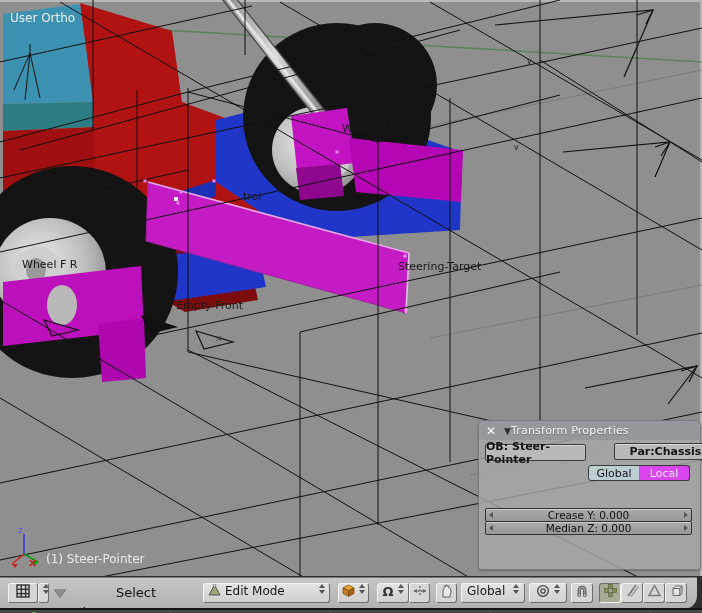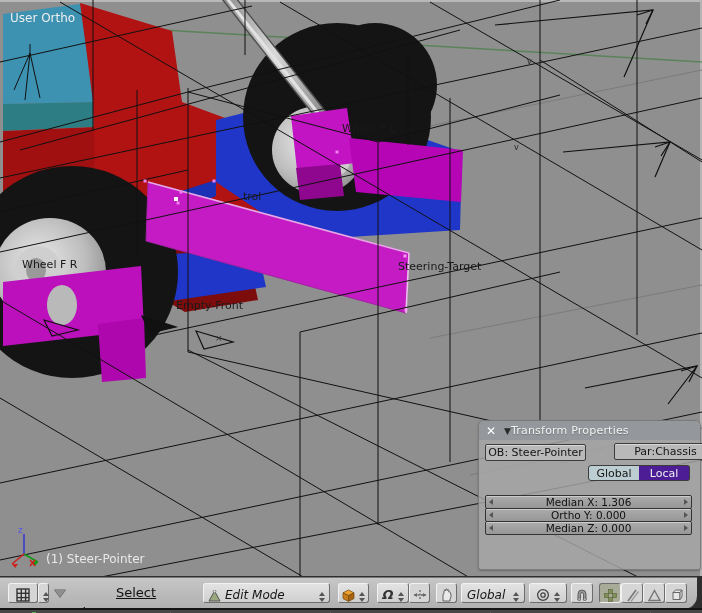--- a/index.html
+++ b/index.html
@@ -11,44 +11,44 @@
     background:rgba(167,167,167,0.82);border:1px solid rgba(90,90,90,.55);
     border-radius:6px 6px 3px 3px;box-shadow:0 1px 2px rgba(0,0,0,.25);}
   #panel-header{position:absolute;left:0;top:0;right:0;height:19px;
     background:rgba(148,152,156,0.95);border-radius:5px 5px 0 0;
     display:flex;align-items:center;color:#f2f2f2;font-size:11px;}
   #panel-close{margin-left:7px;font-weight:bold;font-size:12px;color:#fff;cursor:default;}
   #panel-collapse{margin-left:8px;font-size:9px;color:#2b2b2b;}
   #panel-title{letter-spacing:.2px;text-shadow:0 1px 1px rgba(0,0,0,.25);}
   .pfield{position:absolute;height:15px;background:#b9b9b9;border:1px solid #3c3c3c;
     border-radius:2px;font-size:11px;color:#141414;display:flex;align-items:center;
-    justify-content:center;box-shadow:inset 0 1px 0 rgba(255,255,255,.45);}
+    justify-content:center;box-shadow:inset 0 1px 0 rgba(255,255,255,.45);font-weight:bold;}
   #field-ob{left:6px;top:23px;width:99px;}
   #field-par{left:110px;top:22px;width:101px;margin-left:25px;}
   .pbtn{position:absolute;top:44px;height:14px;width:50px;border:1px solid #3c3c3c;
     font-size:11px;display:flex;align-items:center;justify-content:center;}
   #btn-global{left:109px;background:#bdced2;color:#151515;border-radius:3px 0 0 3px;}
-  #btn-local{left:160px;background:#4c1d95;color:#ecf0f2;border-radius:0 3px 3px 0;border-left:none;}
+  #btn-local{left:160px;background:#d946ef;color:#ecf0f2;border-radius:0 3px 3px 0;border-left:none;}
   .pslider{position:absolute;left:6px;width:205px;height:12px;
     background:linear-gradient(#ababab,#979797);border:1px solid #333;border-radius:2px;
     font-size:10.5px;color:#101010;display:flex;align-items:center;justify-content:center;
     box-shadow:inset 0 1px 0 rgba(255,255,255,.4);}
   #sl-mx{top:74px;} #sl-my{top:87px;} #sl-mz{top:100px;} #sl-cw{top:128px;}
   .sl-arrow{position:absolute;top:3px;width:0;height:0;border-top:3px solid transparent;
     border-bottom:3px solid transparent;}
   .sl-left{left:3px;border-right:4px solid #555;}
   .sl-right{right:3px;border-left:4px solid #555;}
   
   #hdr-under{position:absolute;left:0;top:576px;width:702px;height:32px;background:#2e2e2e;}
   #viewport-header{position:absolute;left:0;top:577px;width:697px;height:31px;
     background:linear-gradient(#c6c6c6,#b0b0b0);border-top:1px solid #777;
     border-bottom:1px solid #5a5a5a;border-radius:0 0 14px 0;}
   .hbtn{position:absolute;top:5px;height:20px;background:#d6d6d6;border-radius:3px;
     border:1px solid;border-color:#f2f2f2 #6d6d6d #6d6d6d #f2f2f2;
-    display:flex;align-items:flex-end;justify-content:center;box-sizing:border-box;font-style:italic;}
+    display:flex;align-items:flex-start;justify-content:center;box-sizing:border-box;}
   .hdd{background:linear-gradient(#e3e3e3,#cfcfcf);}
   .pressed{background:#a9ab99;border-color:#6d6d6d #f2f2f2 #f2f2f2 #6d6d6d;}
   .menu-label{position:absolute;top:7px;font-size:13px;color:#101010;cursor:default;}
   .stepper{display:flex;flex-direction:column;justify-content:center;gap:2px;margin-left:4px;}
   .st-up{width:0;height:0;border-left:3px solid transparent;border-right:3px solid transparent;border-bottom:4px solid #555;}
   .st-dn{width:0;height:0;border-left:3px solid transparent;border-right:3px solid transparent;border-top:4px solid #555;}
   #collapse-tri{position:absolute;left:54px;top:11px;width:0;height:0;
     border-left:6px solid transparent;border-right:6px solid transparent;border-top:8px solid #8f8f8f;
     filter:drop-shadow(0 1px 0 #666);}
   .dd-text{font-size:12px;color:#161616;margin:0 4px;}
@@ -226,28 +226,23 @@
     <div id="panel-header">
       <span id="panel-close">✕</span>
       <span id="panel-collapse">▼</span>
       <span id="panel-title">Transform Properties</span>
     </div>
     <div class="pfield" id="field-ob">OB: Steer-Pointer</div>
     <div class="pfield" id="field-par">Par:Chassis</div>
     <div class="pbtn" id="btn-global">Global</div>
     <div class="pbtn" id="btn-local">Local</div>
 
-    <div class="pslider" id="sl-mx">
-      <span class="sl-arrow sl-left"></span>
-      <span>Median X: 1.306</span>
-      <span class="sl-arrow sl-right"></span>
-    </div>
     <div class="pslider" id="sl-my">
       <span class="sl-arrow sl-left"></span>
-      <span>Ortho Y: 0.000</span>
+      <span>Crease Y: 0.000</span>
       <span class="sl-arrow sl-right"></span>
     </div>
     <div class="pslider" id="sl-mz">
       <span class="sl-arrow sl-left"></span>
       <span>Median Z: 0.000</span>
       <span class="sl-arrow sl-right"></span>
     </div>
   </div>
 
   <div id="hdr-under"></div>
@@ -266,21 +261,21 @@
     </div>
     <div class="hbtn" style="left:38px;width:11px;">
       <span class="stepper">
           <span class="st-up"></span>
           <span class="st-dn"></span>
         </span>
     </div>
     <div id="collapse-tri"></div>
 
     <span class="menu-label" style="left:74px;margin-top:20px;">View</span>
-    <span class="menu-label" style="left:116px;text-decoration:underline;">Select</span>
+    <span class="menu-label" style="left:116px;">Select</span>
     <span class="menu-label" style="left:166px;margin-top:36px;">Mesh</span>
 
     <div class="hbtn hdd" style="left:203px;width:127px;justify-content:flex-start;padding:0 4px;">
       <svg width="13" height="12" viewBox="0 0 13 12">
         <polygon points="6.5,1 12,11 1,11" fill="#9aa87e" stroke="#555" stroke-width="1"></polygon>
         <circle cx="6.5" cy="1.5" r="1.4" fill="#e8e8e8" stroke="#555" stroke-width=".6"></circle>
       </svg>
       <span class="dd-text">Edit Mode</span>
       <span class="stepper" style="margin-left:auto;">
           <span class="st-up"></span>

